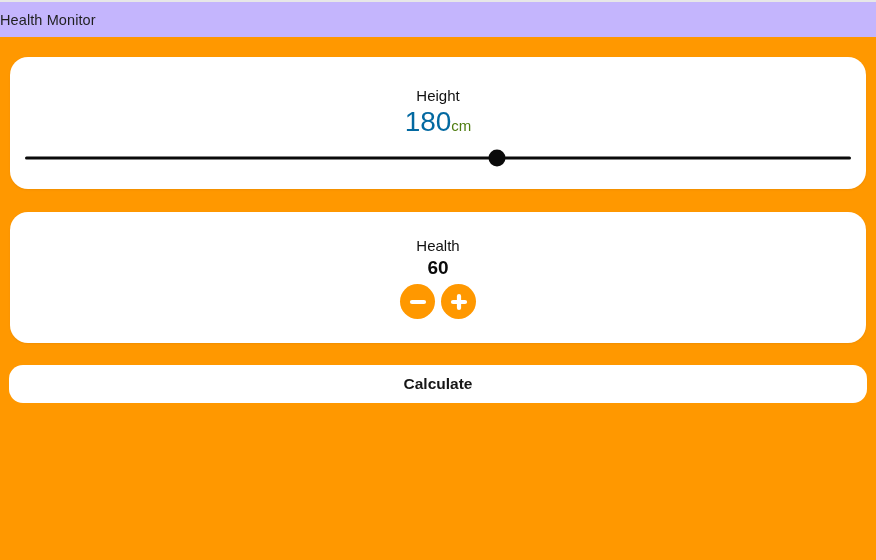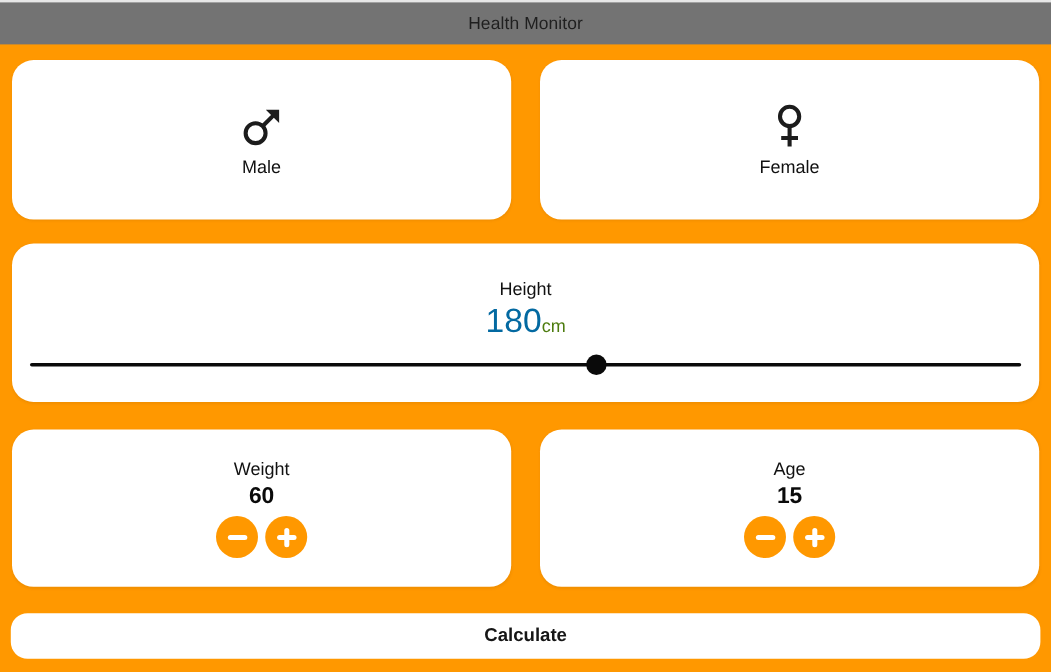--- a/index.html
+++ b/index.html
@@ -10,25 +10,24 @@
     height: 560px;
     background: #FF9800;
     font-family: "Liberation Sans", sans-serif;
     color: #0d0d0d;
     overflow: hidden;
     margin: 0 auto;
   }
   
   .topbar {
     height: 37px;
-    background: #737373;
+    background: #c4b5fd;
     border-top: 2px solid #e7e7e7;
     display: flex;
     align-items: center;
-    justify-content: center;
   }
   .topbar .title {
     font-size: 14.5px;
     font-weight: 500;
     color: #1f1f1f;
     letter-spacing: 0.1px;
   }
   
   .card {
     background: #ffffff;
@@ -153,91 +152,53 @@
 </style>
 </head>
 <body>
 
 <div class="screen">
 
   <div class="topbar">
     <div class="title">Health Monitor</div>
   </div>
 
-  <div class="row row-gender">
-
-    <div class="card gender-card">
-      <svg class="gender-icon" viewBox="0 0 38 40">
-        <circle cx="14" cy="26" r="8.3" fill="none" stroke="#1c1c1c" stroke-width="3.4"></circle>
-        <line x1="20.2" y1="19.8" x2="29.5" y2="10.5" stroke="#1c1c1c" stroke-width="3.4"></line>
-        <polygon points="22.5,6.4 33.6,6.4 33.6,17.5" fill="#1c1c1c"></polygon>
-      </svg>
-      <div class="gender-label">Male</div>
-    </div>
-
-    <div class="card gender-card">
-      <svg class="gender-icon" viewBox="0 0 38 40">
-        <circle cx="19" cy="12" r="8" fill="none" stroke="#1c1c1c" stroke-width="3.4"></circle>
-        <line x1="19" y1="20" x2="19" y2="37" stroke="#1c1c1c" stroke-width="3.4"></line>
-        <line x1="12" y1="30" x2="26" y2="30" stroke="#1c1c1c" stroke-width="3.4"></line>
-      </svg>
-      <div class="gender-label">Female</div>
-    </div>
-
-  </div>
 
   <div class="card height-card">
     <div class="height-label">Height</div>
     <div class="height-value-row">
       <span class="height-value">180</span>
       <span class="height-unit">cm</span>
     </div>
     <div class="slider">
       <div class="slider-track"></div>
       <div class="slider-thumb" id="height-thumb" style="left: calc(57.1% - 2.13px);"></div>
     </div>
   </div>
 
   <div class="row row-stats">
 
     <div class="card stat-card">
-      <div class="stat-label">Weight</div>
+      <div class="stat-label">Health</div>
       <div class="stat-value">60</div>
       <div class="stat-buttons">
         <button class="round-btn">
           <svg width="20" height="20" viewBox="0 0 20 20">
             <line x1="4" y1="10" x2="16" y2="10" stroke="#ffffff" stroke-width="4.2" stroke-linecap="round"></line>
           </svg>
         </button>
         <button class="round-btn">
           <svg width="20" height="20" viewBox="0 0 20 20">
             <line x1="4" y1="10" x2="16" y2="10" stroke="#ffffff" stroke-width="4.2" stroke-linecap="round"></line>
             <line x1="10" y1="4" x2="10" y2="16" stroke="#ffffff" stroke-width="4.2" stroke-linecap="round"></line>
           </svg>
         </button>
       </div>
     </div>
 
-    <div class="card stat-card">
-      <div class="stat-label">Age</div>
-      <div class="stat-value">15</div>
-      <div class="stat-buttons">
-        <button class="round-btn">
-          <svg width="20" height="20" viewBox="0 0 20 20">
-            <line x1="4" y1="10" x2="16" y2="10" stroke="#ffffff" stroke-width="4.2" stroke-linecap="round"></line>
-          </svg>
-        </button>
-        <button class="round-btn">
-          <svg width="20" height="20" viewBox="0 0 20 20">
-            <line x1="4" y1="10" x2="16" y2="10" stroke="#ffffff" stroke-width="4.2" stroke-linecap="round"></line>
-            <line x1="10" y1="4" x2="10" y2="16" stroke="#ffffff" stroke-width="4.2" stroke-linecap="round"></line>
-          </svg>
-        </button>
-      </div>
-    </div>
 
   </div>
 
   <div class="calc-bar">
     <div class="calc-label">Calculate</div>
   </div>
 
 </div>
 
 </body></html>

